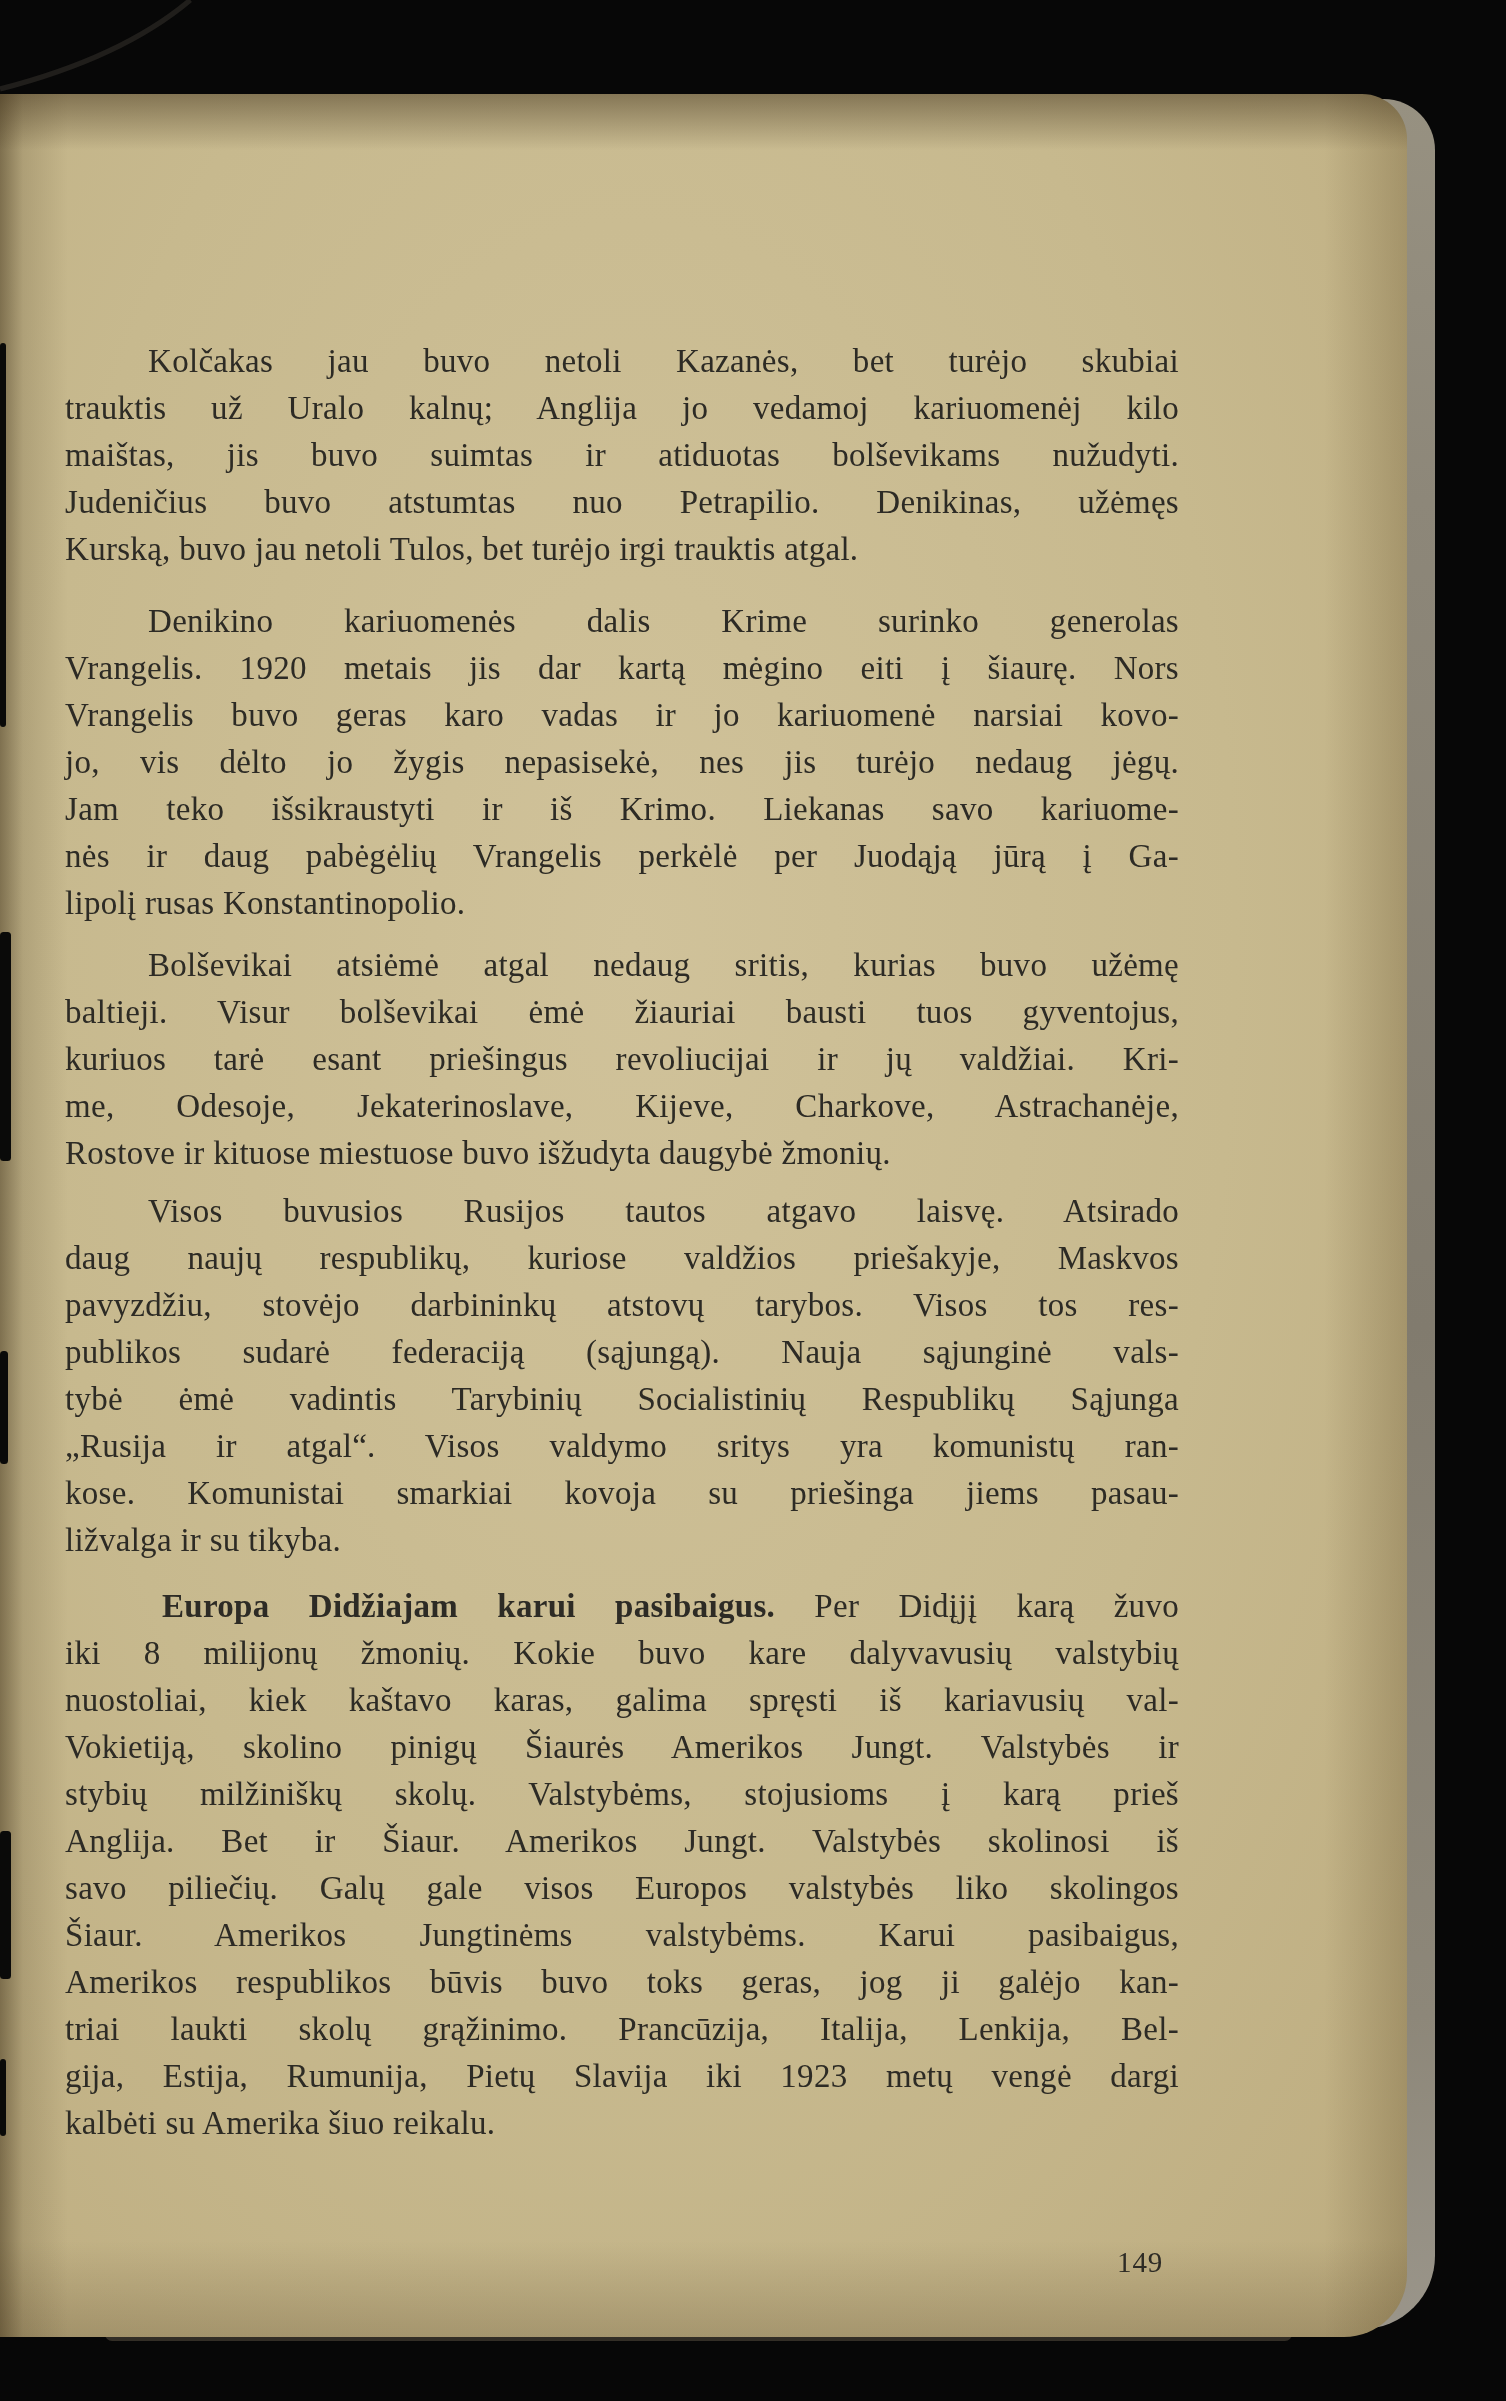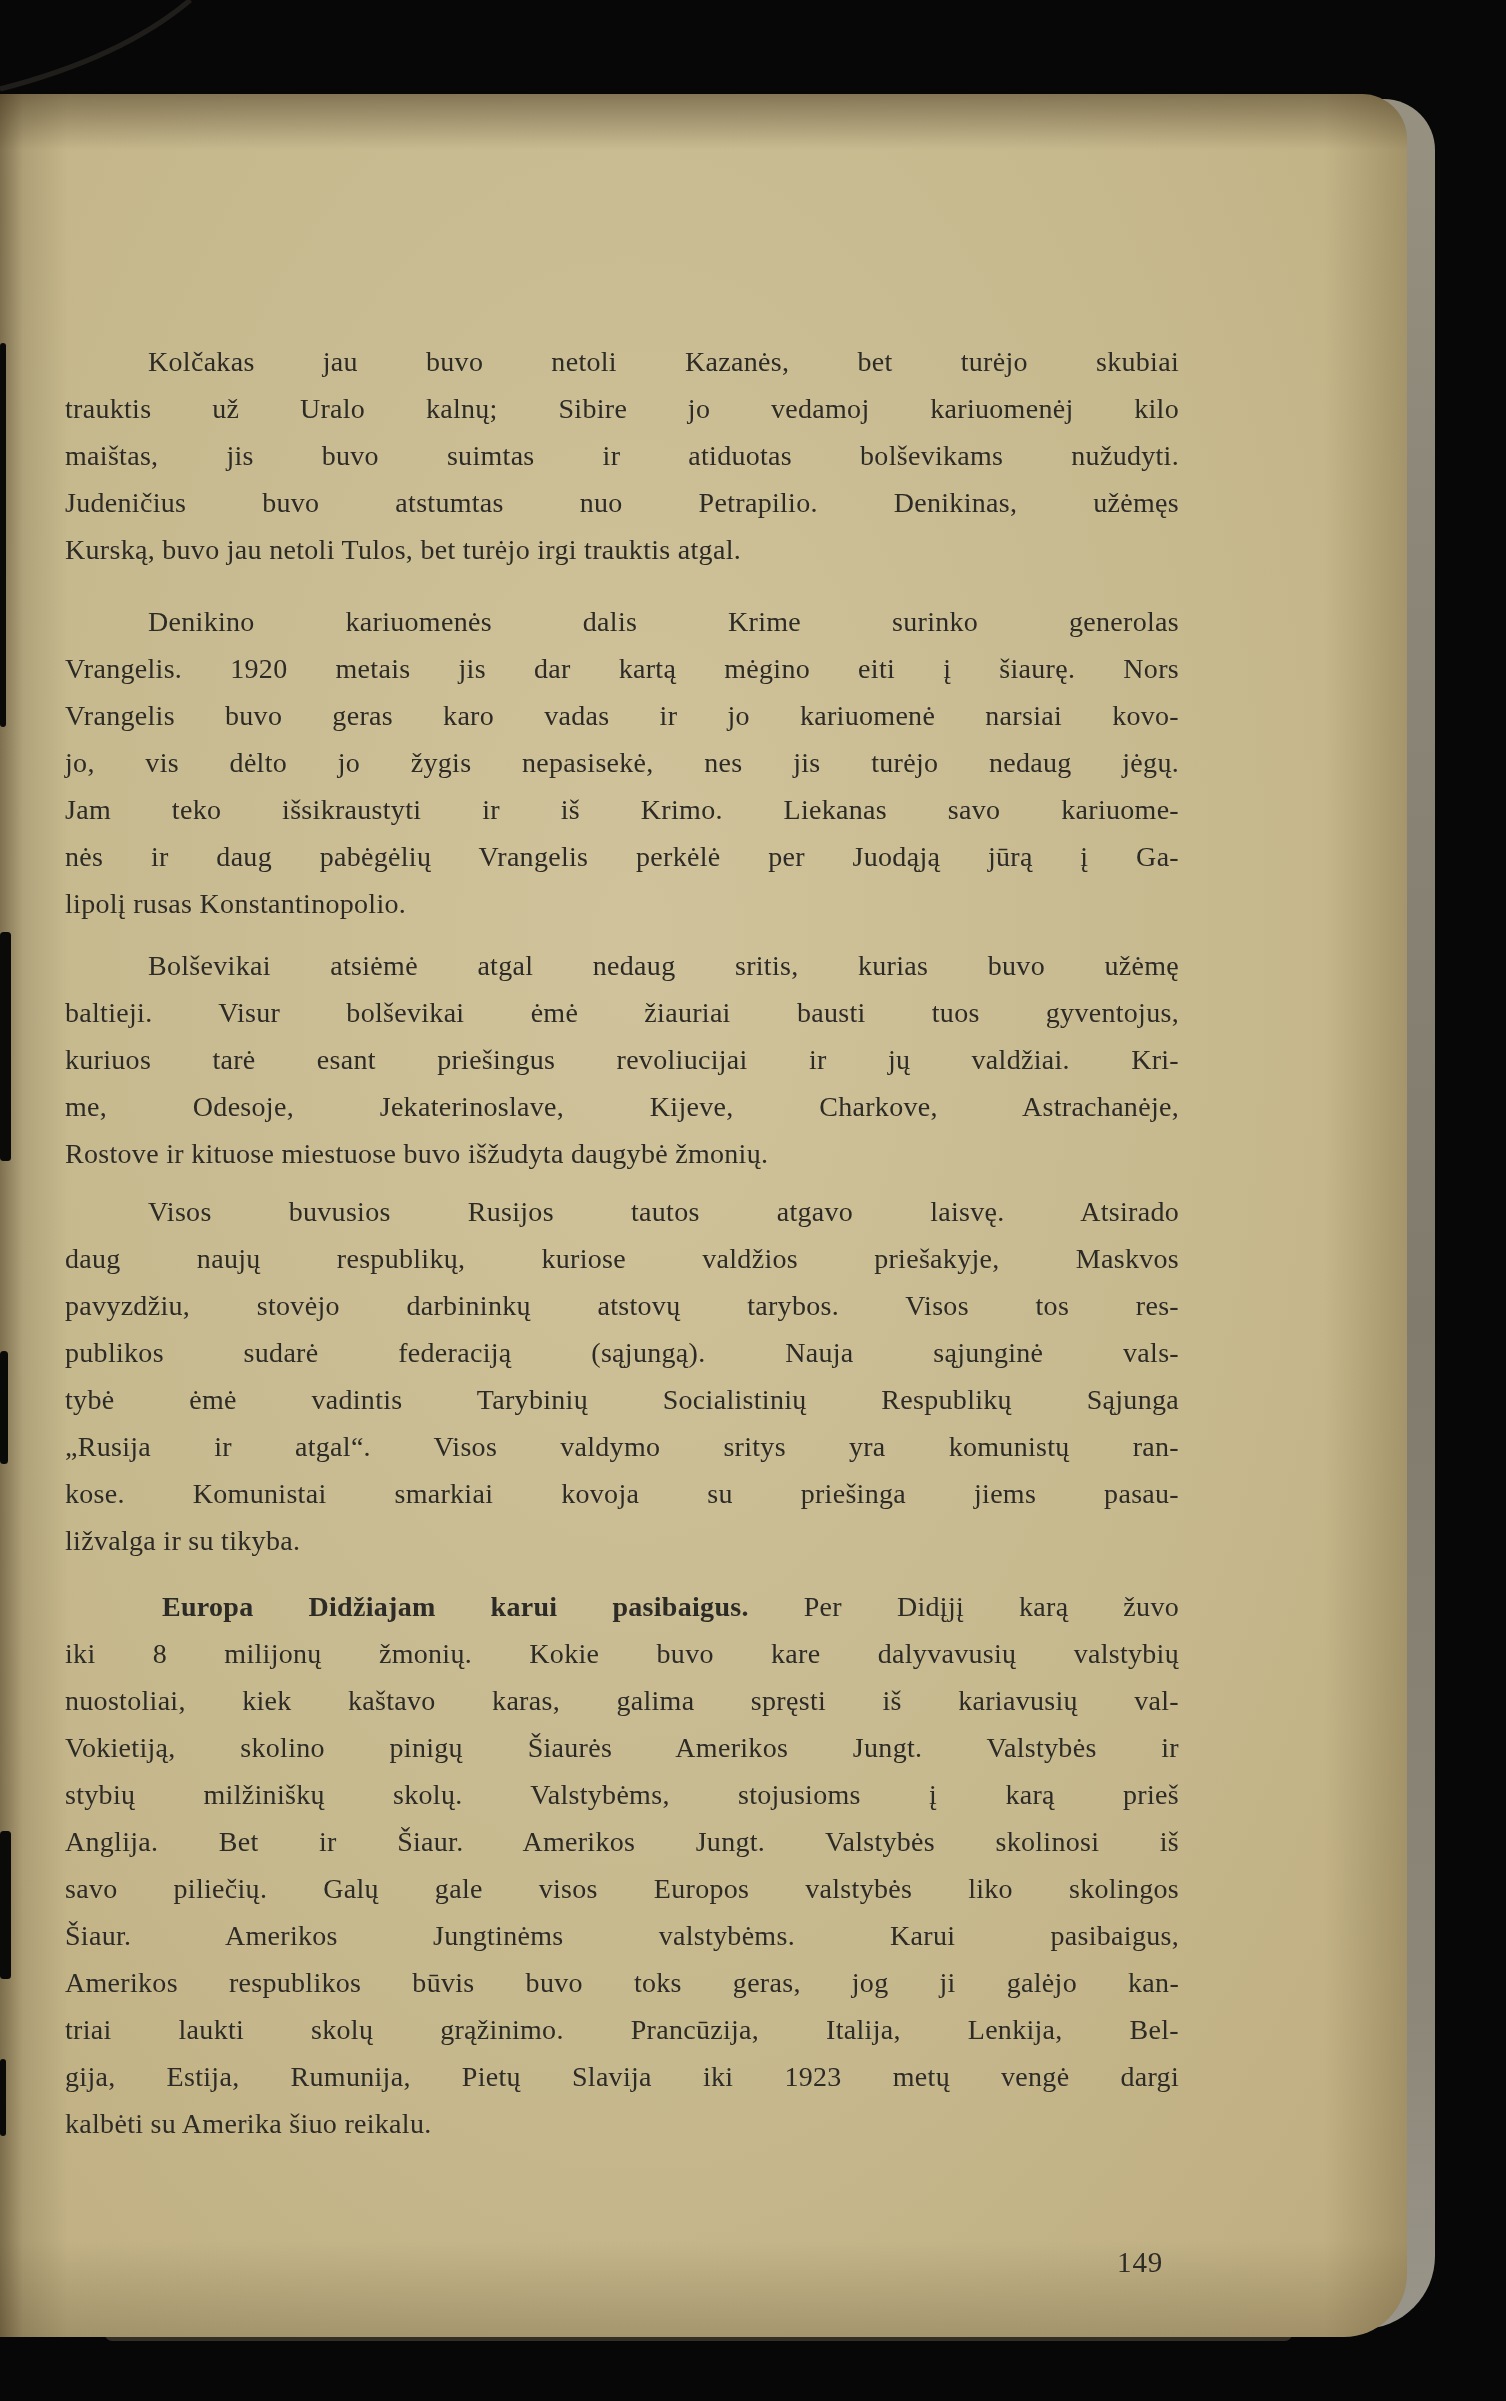--- a/index.html
+++ b/index.html
@@ -35,21 +35,21 @@
     background:#574e40;border-radius:7px;opacity:.55;
   }
   .sliver{position:absolute;background:#0a0a09;border-radius:3.5px;}
   .sliver.s1{left:0;top:343px;width:6.1px;height:384px;}
   .sliver.s2{left:0;top:932px;width:10.5px;height:229px;}
   .sliver.s3{left:0;top:1351px;width:7.9px;height:113px;}
   .sliver.s4{left:0;top:1831px;width:10.5px;height:148px;}
   .sliver.s5{left:0;top:2059px;width:6.1px;height:77px;}
   .text-block{
     position:absolute;left:65px;top:244px;width:1114px;
-    font-size:28px;line-height:47px;color:var(--ink);
+    font-size:33px;line-height:47px;color:var(--ink);
     letter-spacing:0.3px;
   }
   .para{margin:0;}
   .para:nth-child(2){margin-top:25px;}
   .para:nth-child(3){margin-top:15px;}
   .para:nth-child(4){margin-top:10.5px;}
   .para:nth-child(5){margin-top:19px;}
   .line{text-align:justify;text-align-last:justify;}
   .line.last{text-align-last:left;}
   .line.first{text-indent:83px;}
@@ -67,21 +67,21 @@
 </svg>
 
 <div class="fore-edge"></div>
 
 <div class="page-under"></div>
 
 <div class="page">
   <div class="text-block">
       <div class="para">
         <div class="line first">Kolčakas jau buvo netoli Kazanės, bet turėjo skubiai</div>
-        <div class="line">trauktis už Uralo kalnų; Sibire jo vedamoj kariuomenėj kilo</div>
+        <div class="line">trauktis už Uralo kalnų; Anglija jo vedamoj kariuomenėj kilo</div>
         <div class="line">maištas, jis buvo suimtas ir atiduotas bolševikams nužudyti.</div>
         <div class="line">Judeničius buvo atstumtas nuo Petrapilio. Denikinas, užėmęs</div>
         <div class="line last">Kurską, buvo jau netoli Tulos, bet turėjo irgi trauktis atgal.</div>
       </div>
       <div class="para">
         <div class="line first">Denikino kariuomenės dalis Krime surinko generolas</div>
         <div class="line">Vrangelis. 1920 metais jis dar kartą mėgino eiti į šiaurę. Nors</div>
         <div class="line">Vrangelis buvo geras karo vadas ir jo kariuomenė narsiai kovo-</div>
         <div class="line">jo, vis dėlto jo žygis nepasisekė, nes jis turėjo nedaug jėgų.</div>
         <div class="line">Jam teko išsikraustyti ir iš Krimo. Liekanas savo kariuome-</div>

